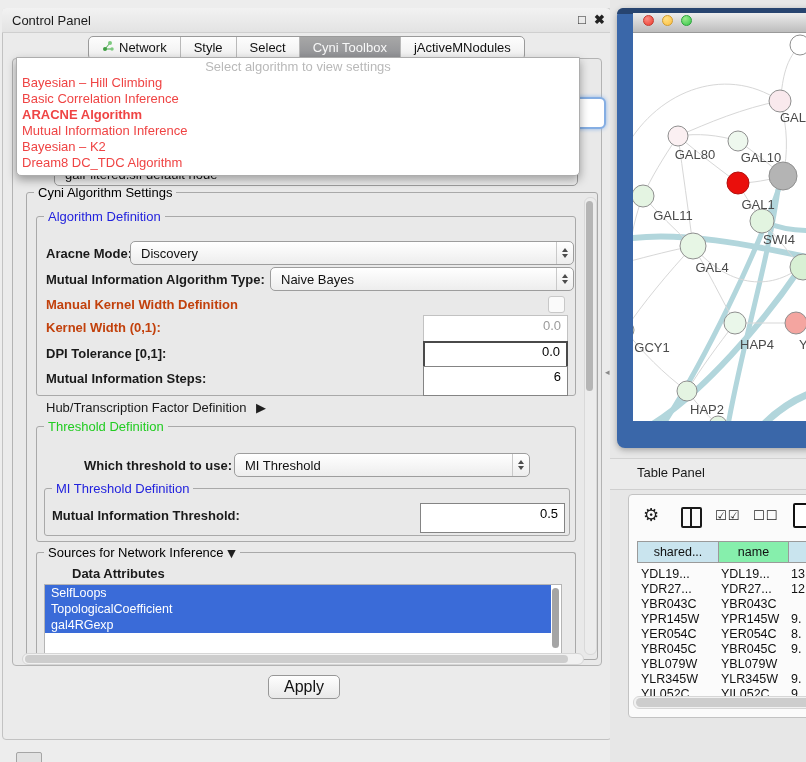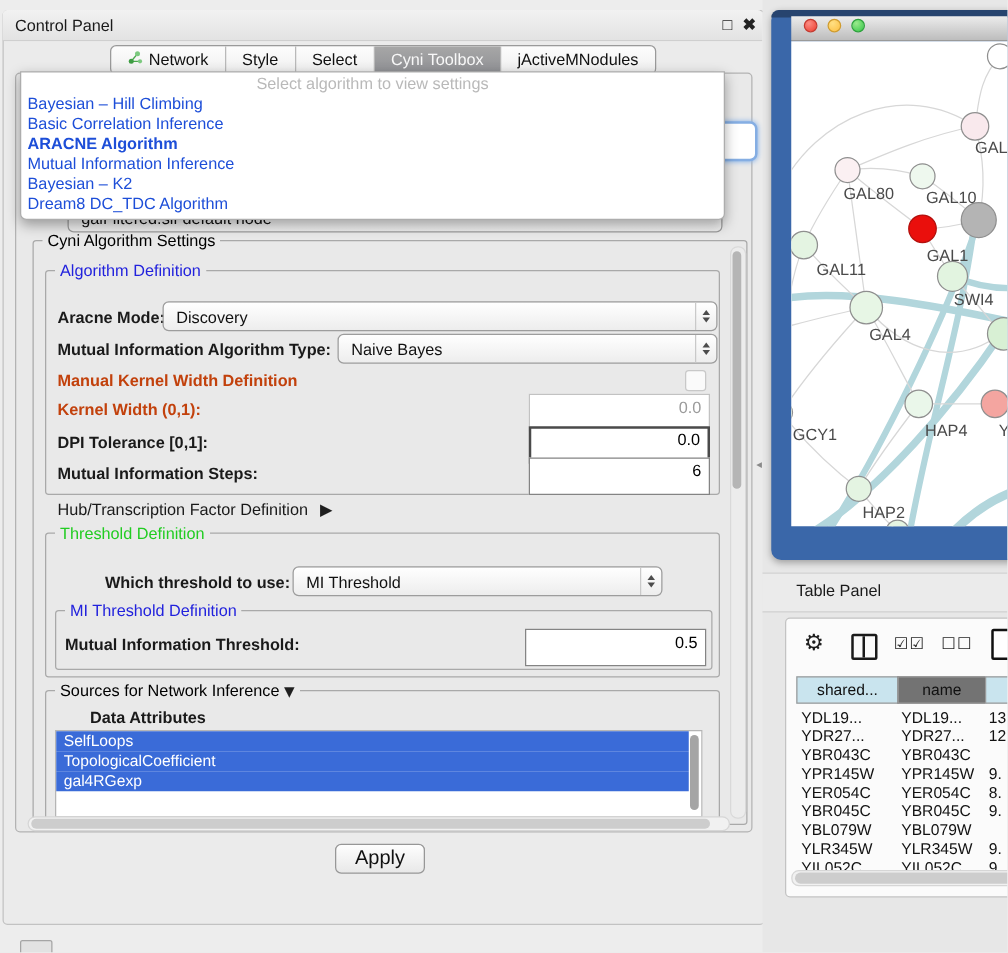--- a/index.html
+++ b/index.html
@@ -17,21 +17,21 @@
   
   .segbar{display:flex;height:22px;border:1px solid #9a9a9a;border-radius:5px;background:linear-gradient(#fdfdfd,#eee);overflow:hidden;font-size:13px;}
   .seg{padding:0 13px;line-height:22px;color:#111;border-right:1px solid #b9b9b9;display:flex;align-items:center;gap:5px;}
   .seg:last-child{border-right:none;}
   .seg.sel{background:linear-gradient(#a7a7a7,#8f9094);color:#f8f8f8;}
   
   .content{left:12px;top:58px;width:588px;height:606px;background:#e9e9e9;border:1px solid #b3b3b3;border-radius:4px;}
   
   .popup{left:16px;top:57px;width:562px;height:117px;background:#fff;border:1px solid #adadad;border-radius:0 0 5px 5px;box-shadow:0 4px 10px rgba(0,0,0,.35);z-index:10;}
   .popup-head{height:17px;line-height:17px;text-align:center;color:#b9b9b9;font-size:13px;}
-  .popup-item{height:16px;line-height:16px;padding-left:5px;font-size:13px;color:#1d4ed8;}
+  .popup-item{height:16px;line-height:16px;padding-left:5px;font-size:13px;color:#ef4444;}
   
   .combo{background:linear-gradient(#ffffff,#ededed);border:1px solid #9d9d9d;border-radius:5px;height:24px;box-sizing:border-box;display:flex;align-items:center;}
   .combo .txt{flex:1;padding-left:10px;font-size:13px;color:#111;white-space:nowrap;overflow:hidden;}
   .combo .arrows{width:16px;display:flex;flex-direction:column;align-items:center;justify-content:center;gap:2px;border-left:1px solid #c9c9c9;height:100%;}
   .tri-up{width:0;height:0;border-left:3.5px solid transparent;border-right:3.5px solid transparent;border-bottom:4.5px solid #4c4c4c;}
   .tri-dn{width:0;height:0;border-left:3.5px solid transparent;border-right:3.5px solid transparent;border-top:4.5px solid #4c4c4c;}
   
   .field{background:#fff;border:1px solid #848484;box-sizing:border-box;font-size:13px;text-align:right;padding:2px 6px 0 12px;height:30px;}
   .field.dim{border-color:#c2c2c2;color:#9b9b9b;}
   .field.focus{border:2px solid #4a4a4a;padding-top:1px;}
@@ -296,21 +296,21 @@
     <div class="abs" style="left:52px;top:12px;width:17px;height:17px;border:2px solid #1a1a1a;border-radius:2px;">
       <div style="position:absolute;left:7px;top:0;width:2px;height:17px;background:#1a1a1a;"></div>
     </div>
     <div class="abs glyph" style="left:86px;top:13px;font-size:13px;letter-spacing:1px;">☑☑</div>
     <div class="abs glyph" style="left:124px;top:13px;font-size:13px;letter-spacing:1px;">☐☐</div>
     <div class="abs" style="left:164px;top:8px;width:18px;height:21px;border:2px solid #111;border-radius:2px;background:#fff;">
       
     </div>
 
     <div class="hcell" style="left:8px;width:82px;background:#c9e4ee;">shared...</div>
-    <div class="hcell" style="left:89px;width:71px;background:#737373;">name</div>
+    <div class="hcell" style="left:89px;width:71px;background:#86efac;">name</div>
     <div class="hcell" style="left:159px;width:35px;background:#c9e4ee;"></div>
 
     <div class="trow" style="left:0;top:72px;width:190px;">
       <span class="tcell" style="left:12px;">YDL19...</span>
       <span class="tcell" style="left:92px;">YDL19...</span>
       <span class="tcell" style="left:162px;">13</span>
     </div>
     <div class="trow" style="left:0;top:87px;width:190px;">
       <span class="tcell" style="left:12px;">YDR27...</span>
       <span class="tcell" style="left:92px;">YDR27...</span>

